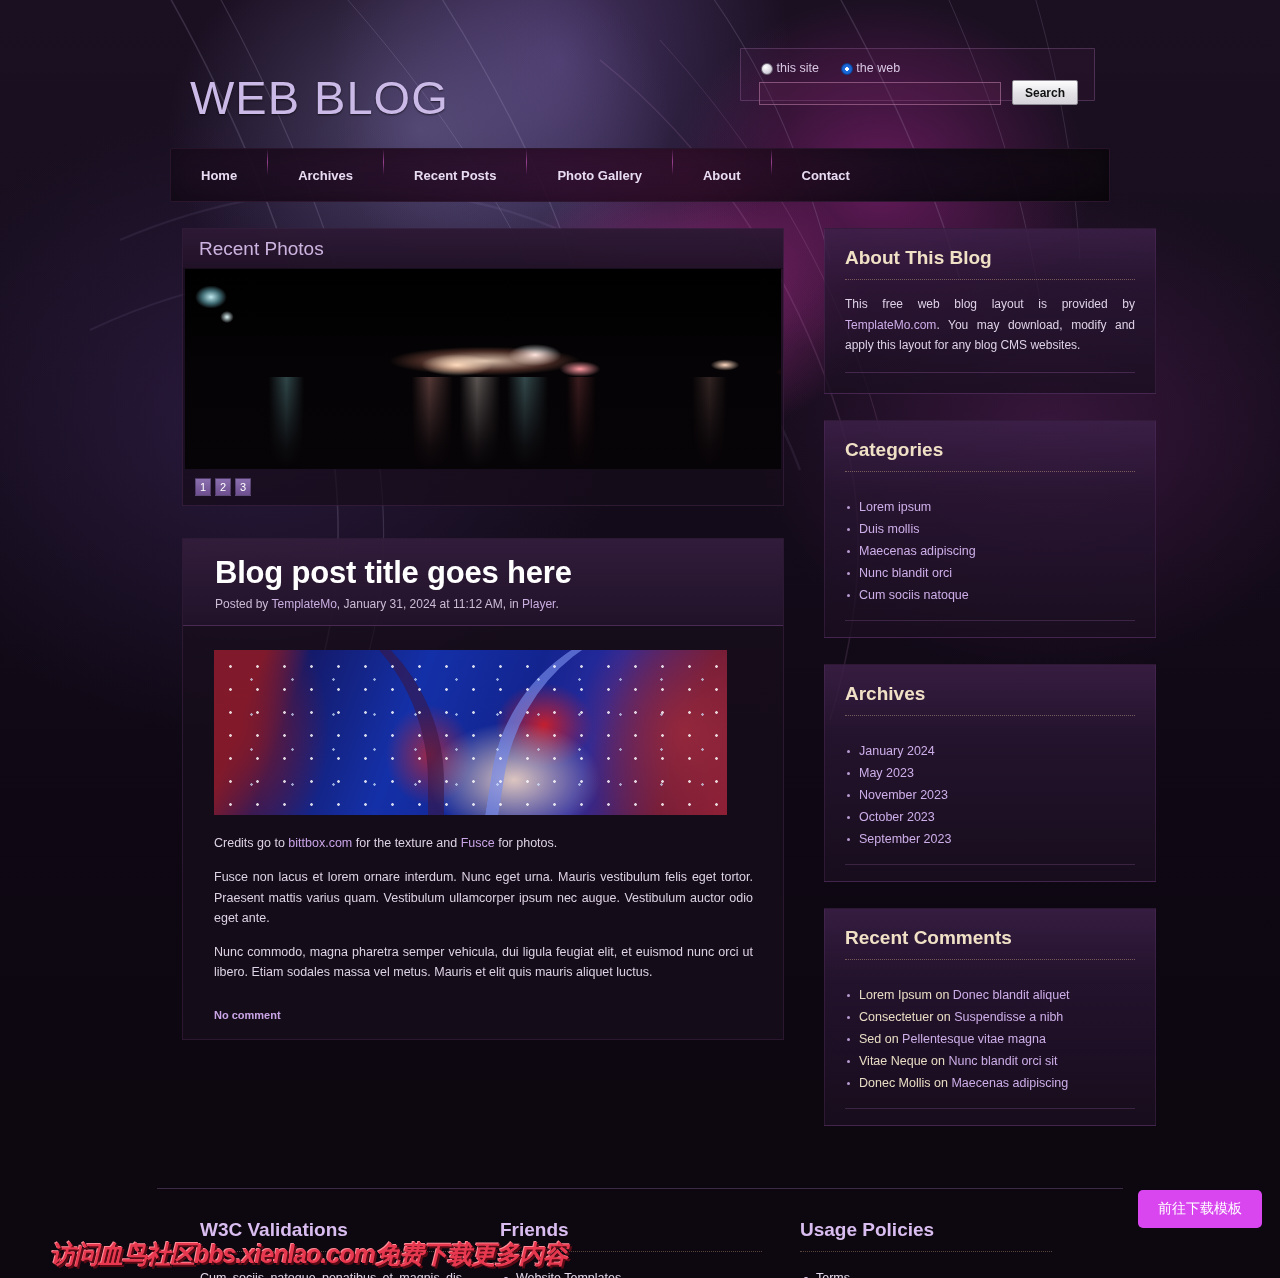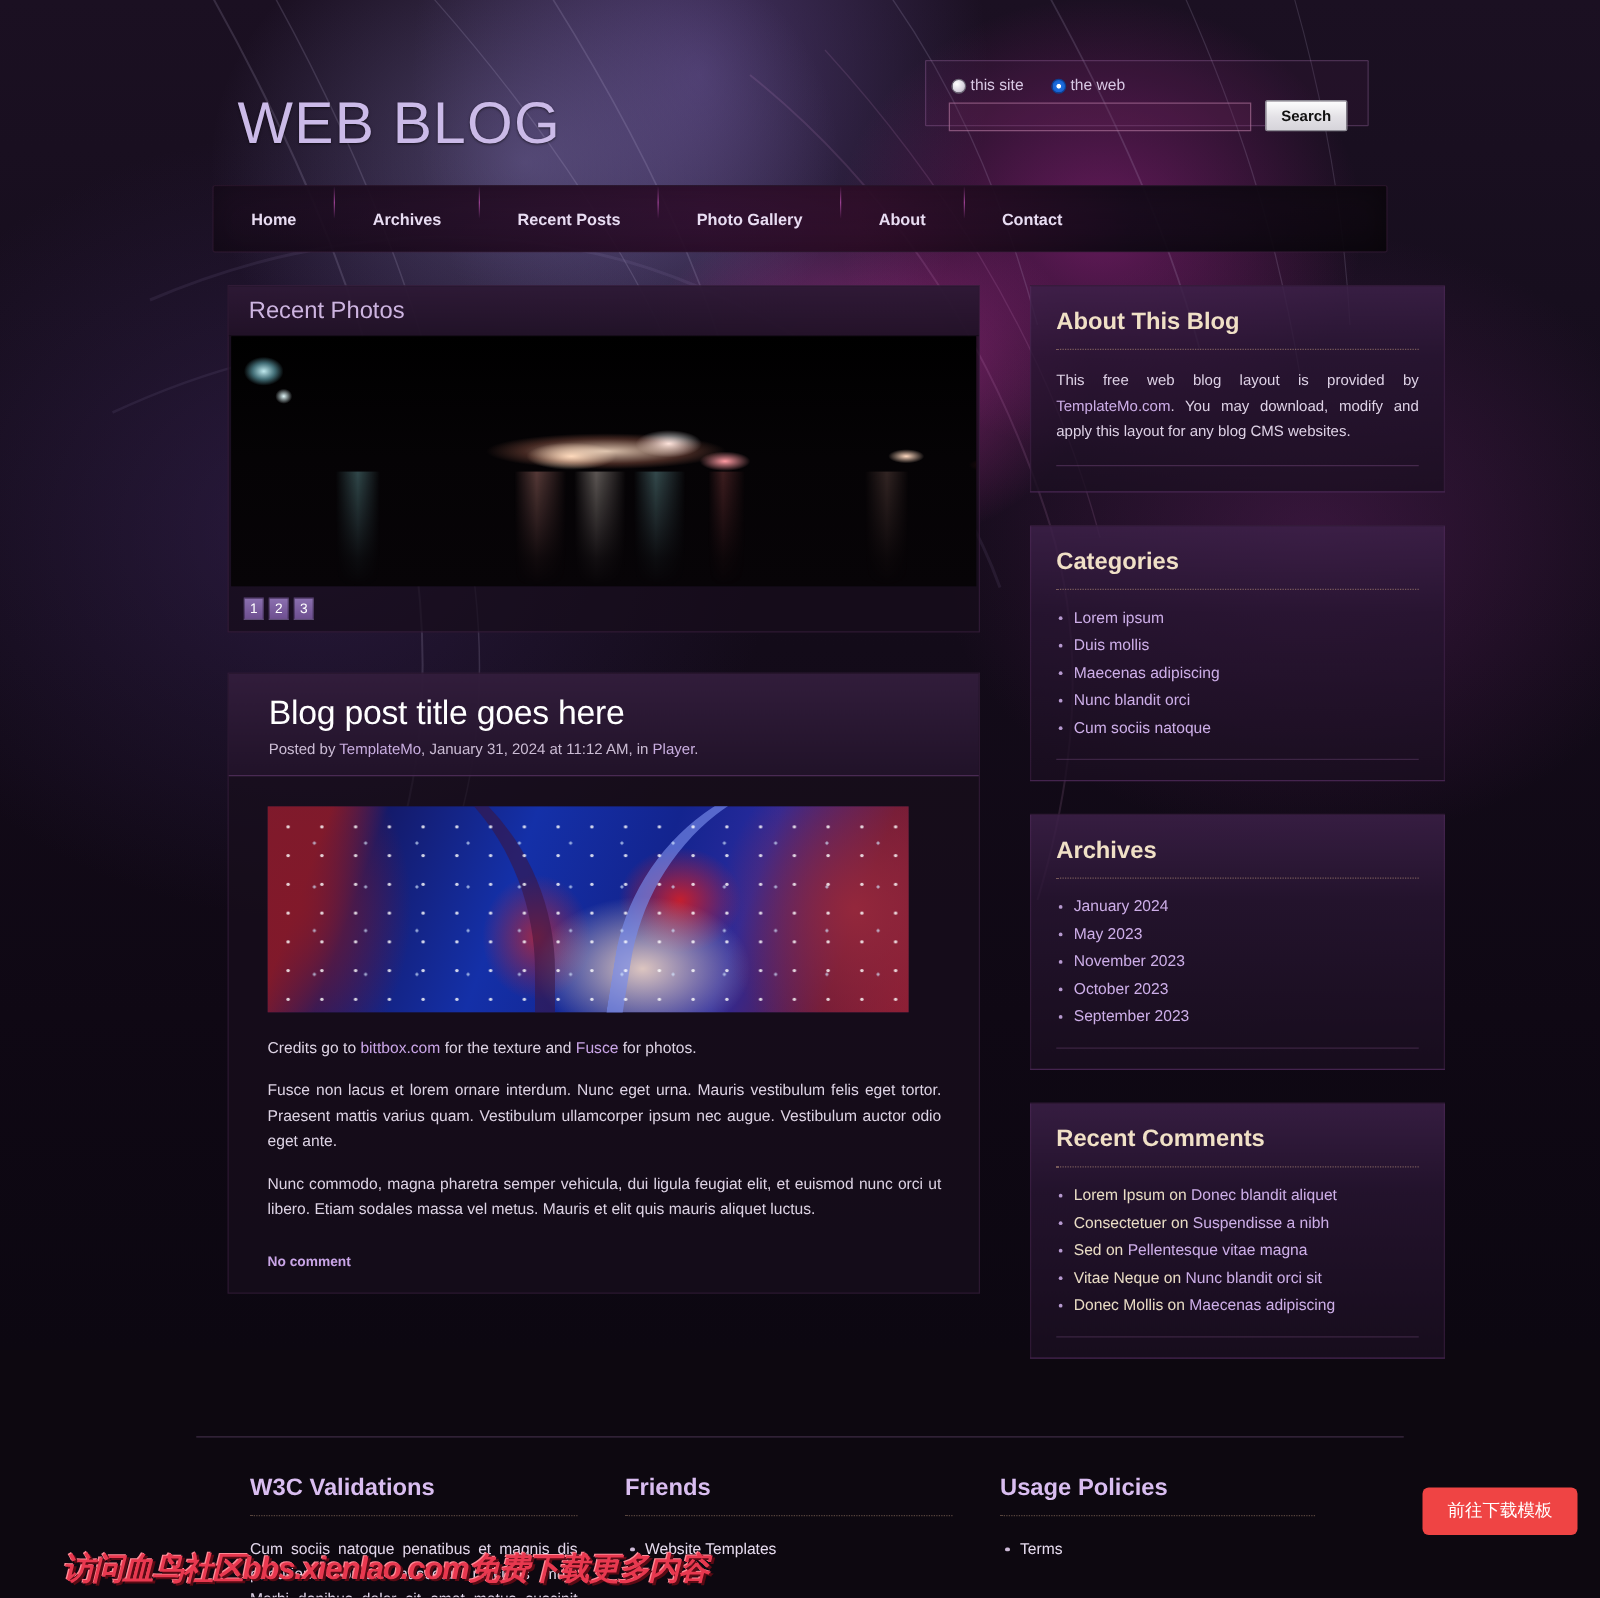--- a/index.html
+++ b/index.html
@@ -204,21 +204,21 @@
     margin-top: 32px;
     background: rgba(24,14,28,0.70);
     border: 1px solid rgba(110,60,120,0.25);
   }
   #post-head {
     background: linear-gradient(180deg, rgba(52,30,62,0.9), rgba(34,19,42,0.9));
     padding: 16px 18px 14px 32px;
     border-bottom: 1px solid rgba(120,70,130,0.35);
   }
   #post-title {
-    font-size: 27px; font-weight: normal; color: #ffffff;
+    font-size: 31px; font-weight: bold; color: #ffffff;
     letter-spacing: -0.2px;
   }
   #post-meta {
     margin-top: 6px;
     font-size: 12px; color: #cbbcd4;
   }
   #post-meta a { color: #c9aee0; text-decoration: none; }
   #post-body { padding: 24px 30px 18px 31px; }
   #post-img {
     width: 513px; height: 165px;
@@ -278,21 +278,21 @@
   .side h3 {
     font-size: 19px; color: #f0e0c6; font-weight: bold;
     padding-bottom: 10px;
     border-bottom: 1px dotted rgba(215,175,140,0.45);
   }
   .side p {
     margin-top: 14px;
     font-size: 12px; line-height: 1.72; color: #ded2e6; text-align: justify;
   }
   .side p a { color: #cdaee8; text-decoration: none; }
-  .side ul { margin-top: 11px; list-style: none; }
+  .side ul { margin-top: 24px; list-style: none; }
   .side li {
     font-size: 12.5px; color: #cdaee8;
     padding: 4px 0 4px 14px; position: relative;
   }
   .side li::before {
     content: ""; position: absolute; left: 2px; top: 10px;
     width: 3px; height: 3px; border-radius: 50%;
     background: #b79ad0;
   }
   .side li a { color: #cdaee8; text-decoration: none; }
@@ -346,21 +346,21 @@
     font-size: 25px; font-weight: bold; font-style: italic;
     color: #e8384f;
     text-shadow: 2px 2px 0 #5a0a14, -1px -1px 0 #ff8a96;
     letter-spacing: -1px;
     white-space: nowrap;
     z-index: 40;
   }
   #dl-button {
     position: absolute; left: 1138px; top: 1190px;
     width: 124px; height: 38px;
-    background: #ef4444; color: #fff;
+    background: #d946ef; color: #fff;
     border: none; border-radius: 5px;
     font-size: 14px; font-family: "Liberation Sans", sans-serif;
     cursor: pointer; z-index: 41;
   }
 </style>
 </head>
 <body>
 
 <div id="page">
 

